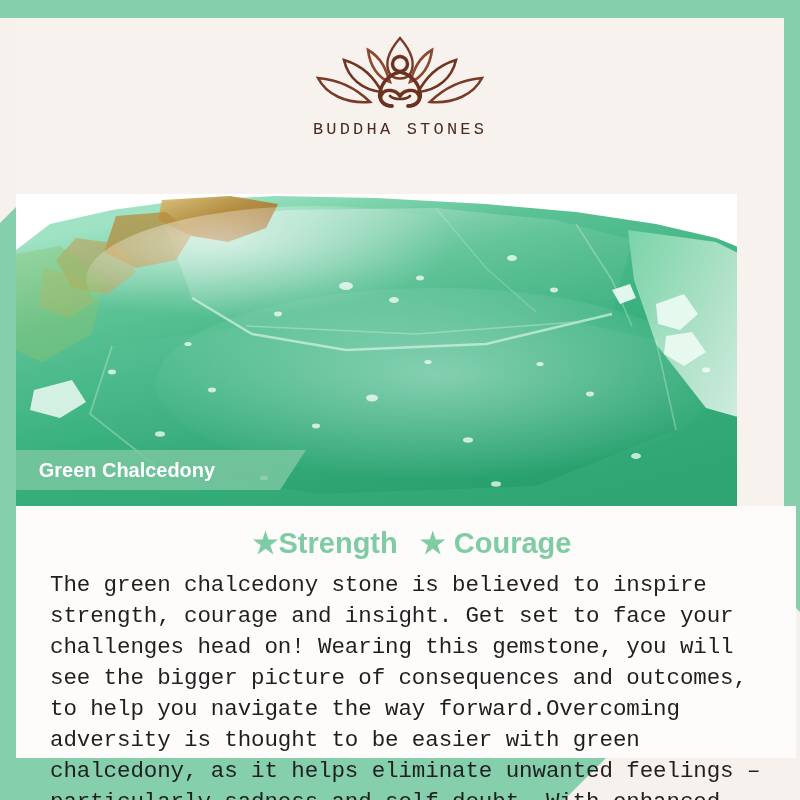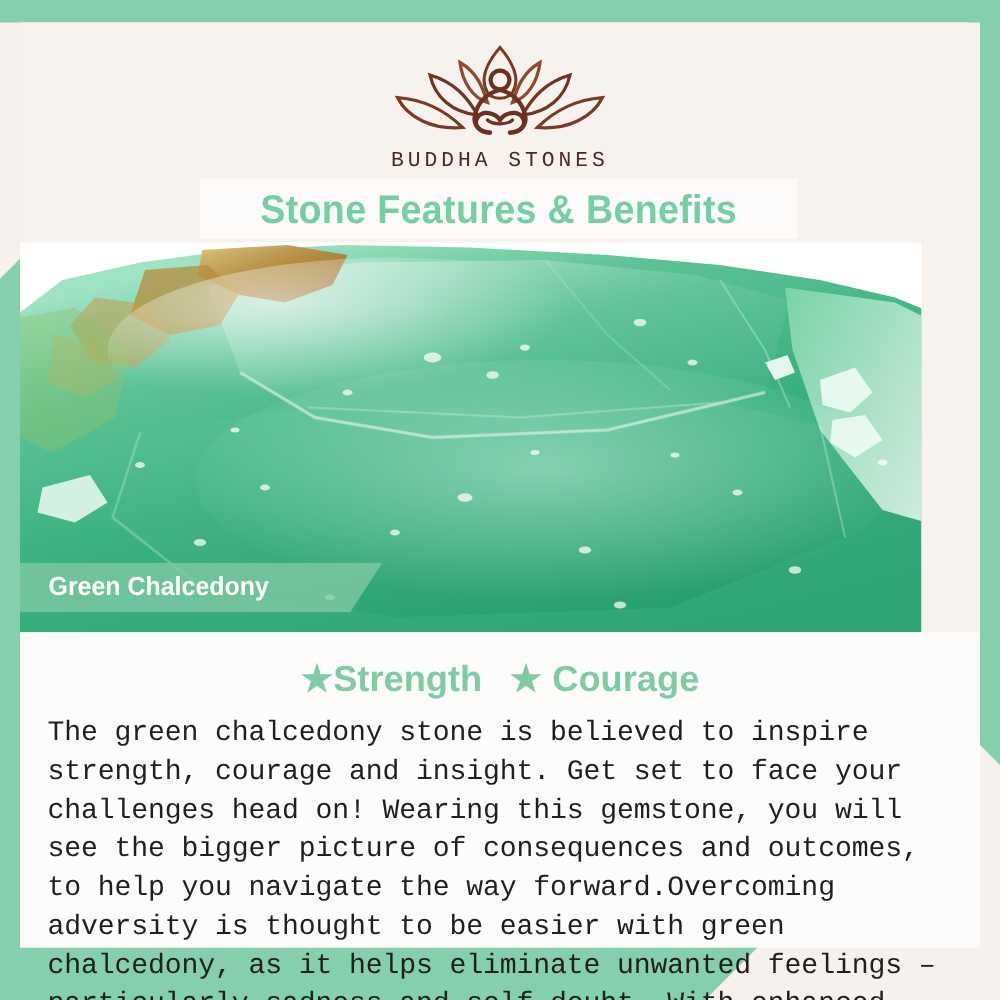--- a/index.html
+++ b/index.html
@@ -129,20 +129,21 @@
     transform: scaleX(0.95);
     transform-origin: left center;
   }
 
   
   .content {
     position: absolute;
     left: 0; top: 488px;
     width: 768px; height: 252px;
     background: #fdfcfb;
+    padding-left: 12px;
   }
   .keywords {
     text-align: center;
     margin-top: 20px;
     font-family: "Liberation Sans Narrow", "Liberation Sans", sans-serif;
     font-weight: bold;
     font-size: 29px;
     color: #7ecba4;
     white-space: nowrap;
   }
@@ -201,23 +202,20 @@
 
           <path d="M84 76 C76 76 70 70 74 64 C78 58 88 60 92 66"></path>
           <path d="M100 76 C108 76 114 70 110 64 C106 58 96 60 92 66"></path>
 
           <path d="M82 66 C86 70 98 70 102 66" stroke-width="2.6"></path>
         </g>
       </svg>
       <span class="logo-wordmark">BUDDHA STONES</span>
     </div>
 
-    <div class="title-banner">
-      <span class="title-text">Stone Features &amp; Benefits</span>
-    </div>
 
     <div class="hero">
       <svg class="hero-canvas" viewBox="0 0 768 312" preserveAspectRatio="none">
         <defs>
           <linearGradient id="gMain" x1="0.18" y1="0.05" x2="0.75" y2="1">
             <stop offset="0%" stop-color="#9fe3c4"></stop>
             <stop offset="22%" stop-color="#5cc295"></stop>
             <stop offset="55%" stop-color="#37b07e"></stop>
             <stop offset="100%" stop-color="#2fa573"></stop>
           </linearGradient>

